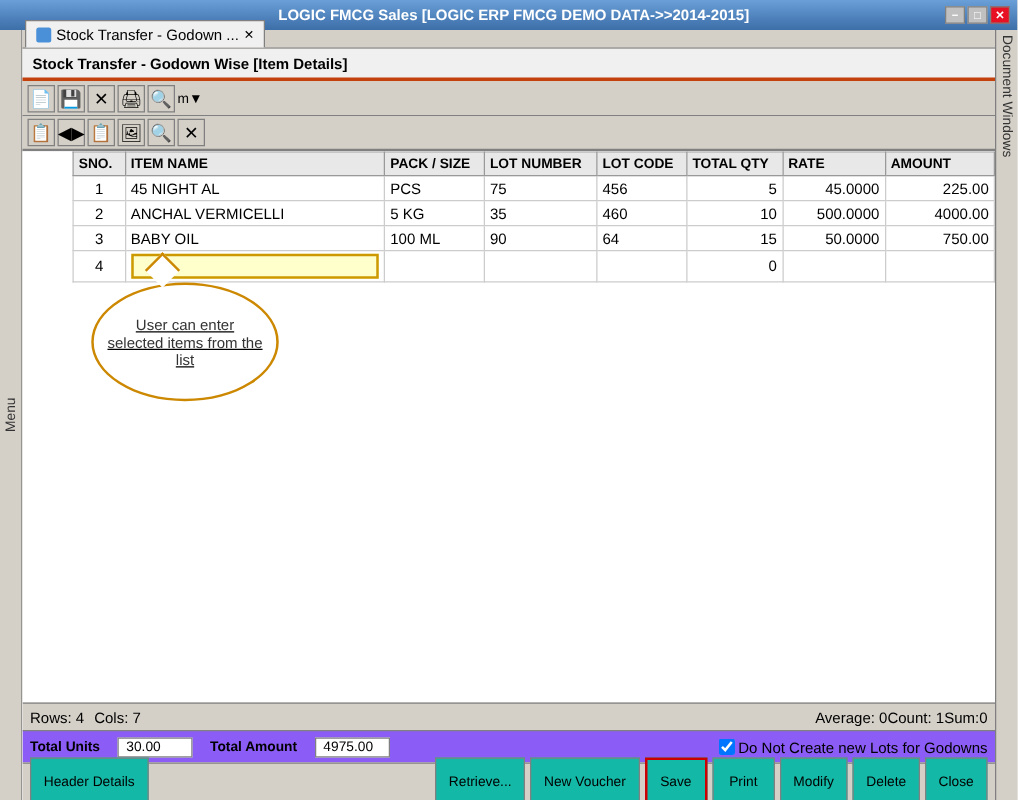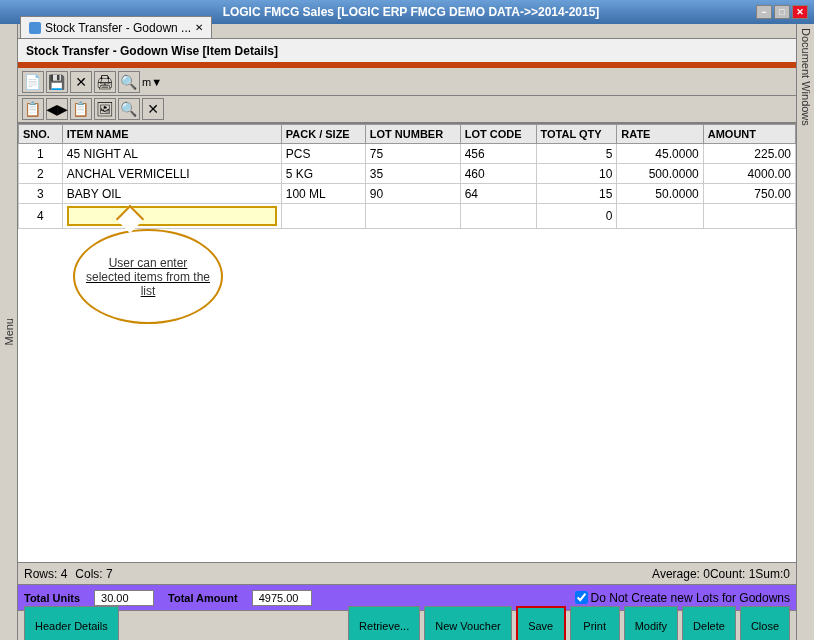--- a/index.html
+++ b/index.html
@@ -65,21 +65,21 @@
       margin-right: 2px;
     }
     .tab.active { background: #f0f0f0; }
     .tab-close { font-size: 10px; cursor: pointer; }
 
     .window-title {
       background: #f0f0f0;
       padding: 4px 8px;
       font-weight: bold;
       font-size: 13px;
-      border-bottom: 6px solid #c2410c;
+      border-bottom: 3px solid #c2410c;
     }
 
     .toolbar {
       background: #d4d0c8;
       padding: 2px 4px;
       border-bottom: 1px solid #808080;
       display: flex;
       align-items: center;
       gap: 2px;
       height: 28px;
@@ -269,21 +269,21 @@
     <div class="toolbar2">
       <div class="toolbar-btn">📋</div>
       <div class="toolbar-btn">◀▶</div>
       <div class="toolbar-btn">📋</div>
       <div class="toolbar-btn">🖼</div>
       <div class="toolbar-btn">🔍</div>
       <div class="toolbar-btn">✕</div>
     </div>
 
     <div class="content-area">
-      <div style="overflow-y:auto; flex:1; position:relative;">
+      <div style="overflow-y:auto; flex:1; position:relative;padding-left:40px;">
         <table class="data-table">
           <thead>
             <tr>
               <th class="col-sno">SNO.</th>
               <th class="col-item">ITEM NAME</th>
               <th class="col-pack">PACK / SIZE</th>
               <th class="col-lot">LOT NUMBER</th>
               <th class="col-lotcode">LOT CODE</th>
               <th class="col-qty">TOTAL QTY</th>
               <th class="col-rate">RATE</th>

